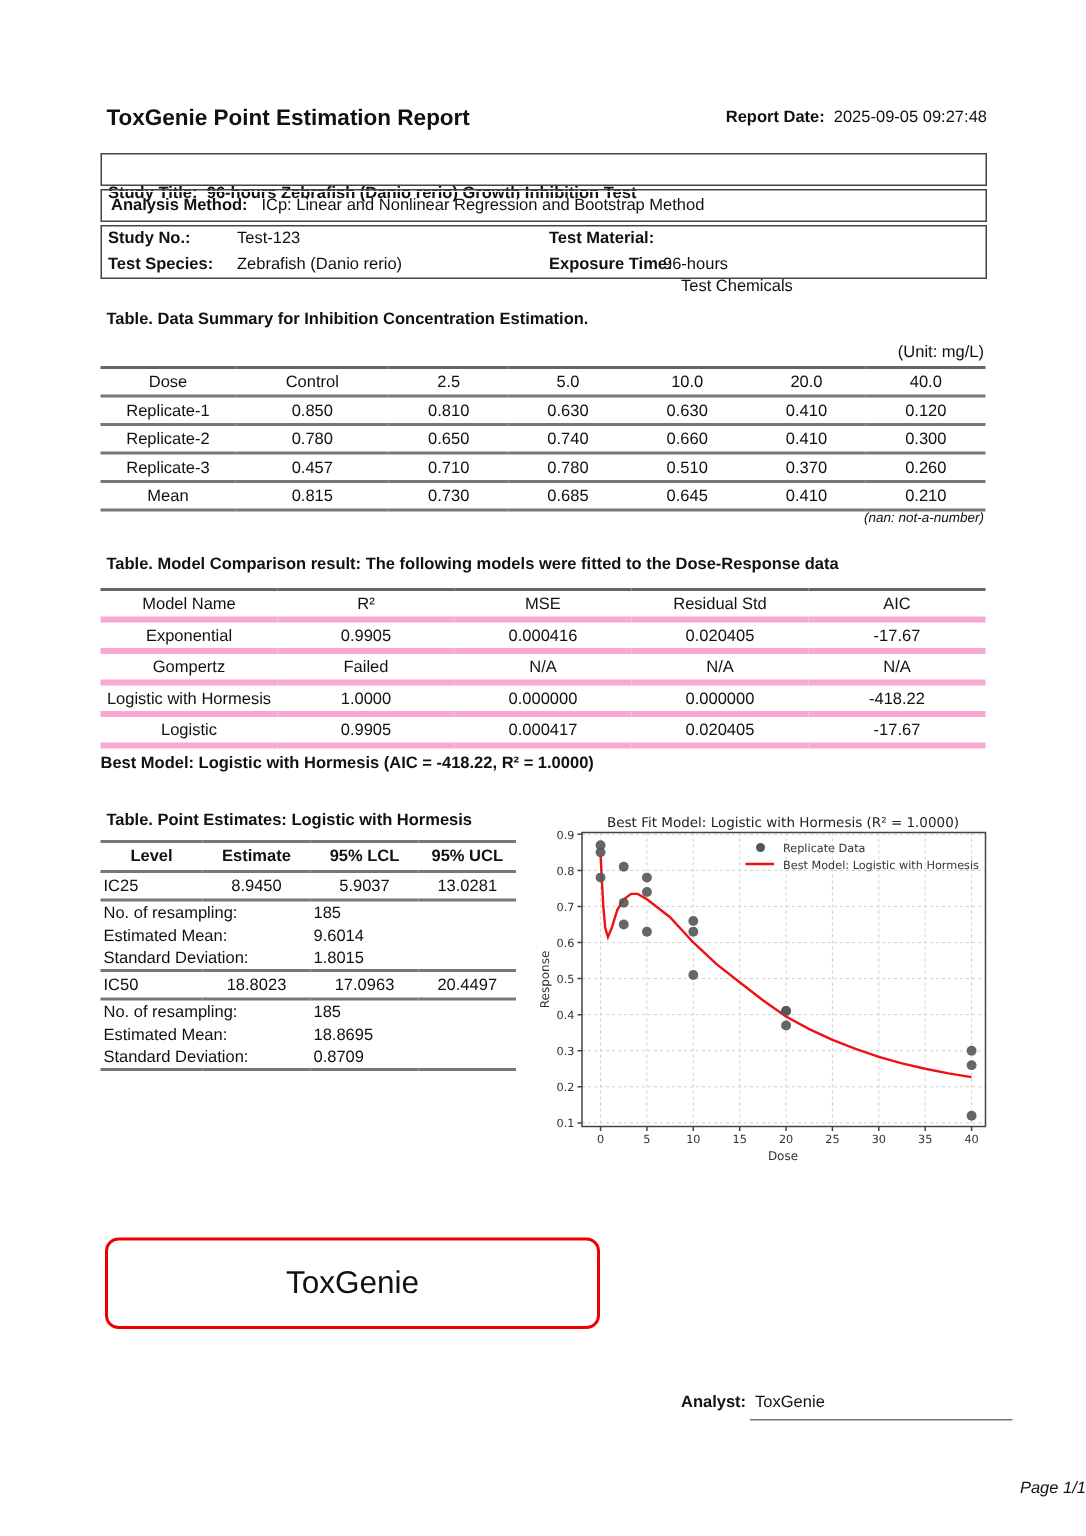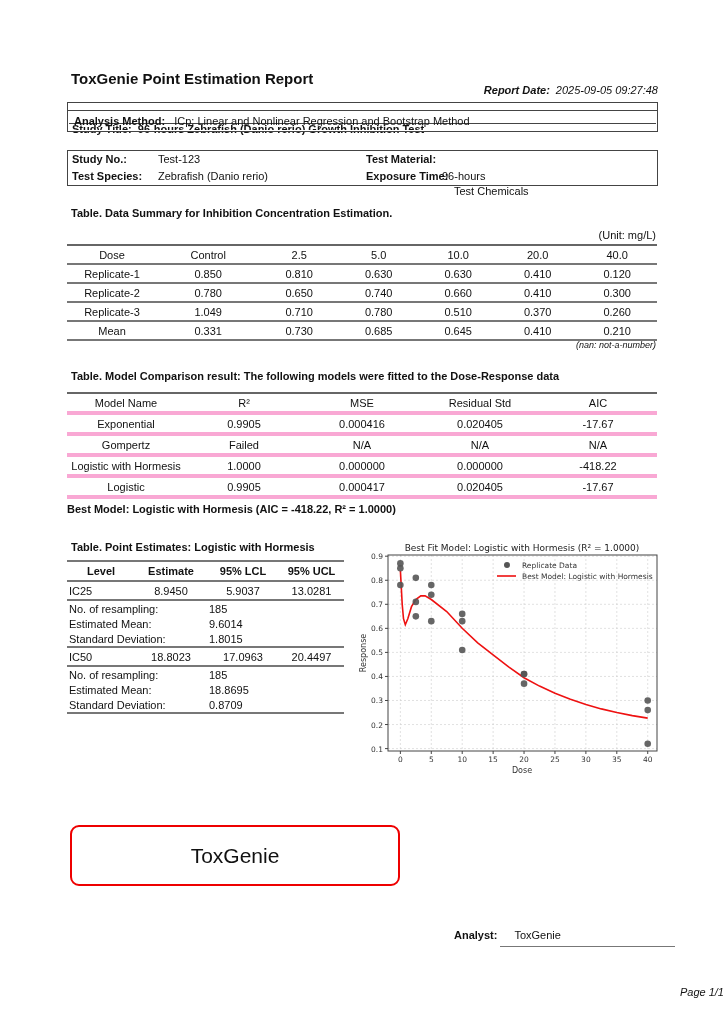--- a/index.html
+++ b/index.html
@@ -1,44 +1,44 @@
 <!DOCTYPE html>
 <html><head>
 <meta charset="utf-8">
 <style>
   html, body { margin:0; padding:0; background:#fff; }
   body { width:724px; height:1024px; position:relative; font-family:"Liberation Sans", sans-serif; color:#111; overflow:hidden; }
   .abs { position:absolute; }
   .title { left:71px; top:70px; font-size:15px; font-weight:bold; }
-  .rdate { right:66px; top:84px; font-size:11px;font-style:italic; }
+  .rdate { right:66px; top:72px; font-size:11px; }
   .rdate b { margin-right:6px; }
   .box { position:absolute; left:67px; width:589px; border:1px solid #444; box-shadow: inset 0 0 0 1px #fff, 0 0 0 0px #888; font-size:11px; }
   .box1 { top:102px; height:20px; }
-  .box2 { top:110px; height:20px;text-align:center; }
+  .box2 { top:126px; height:20px;text-align:center; }
   .box3 { top:150px; height:34px; }
   .box .row { position:absolute; left:4px; }
   .lbl { font-weight:bold; }
   .caption { font-size:11px; font-weight:bold; position:absolute; }
   table { border-collapse:collapse; font-size:11px; position:absolute; }
   table td, table th { padding:0; text-align:center; font-weight:normal; height:17px; }
   .tdata { left:67px; top:244px; width:590px; border-top:2px solid #666; }
   .tdata tr { border-bottom:2px solid #777; }
   .tmodel { left:67px; top:392px; width:590px; border-top:2px solid #666; }
   .tmodel tr { border-bottom:4px solid #f9a8d4; }
   .unit { right:68px; top:229px; font-size:11px; }
   .nan { right:68px; top:340px; font-size:9px; font-style:italic; }
   .best { left:67px; top:503px; font-size:11px; font-weight:bold; }
   .tpe { left:67px; top:560px; width:277px; border-top:2px solid #777; font-size:11px; }
   .tpe th { font-weight:bold; height:18px;text-align:center; }
   .tpe .sep { border-bottom:2px solid #777; }
   .tpe td.l { text-align:left; padding-left:2px; }
   .tpe tr.sub td { height:15px; }
   .stamp { left:70px; top:825px; width:326px; height:57px; border:2px solid #e00; border-radius:9px; font-size:21px; text-align:center; line-height:57px; }
   .analyst { left:454px; top:929px; font-size:11px; }
-  .analyst b { margin-right:17px; }
+  .analyst b { margin-right:6px; }
   .analyst-line { left:500px; top:946px; width:175px; height:0; border-top:1px solid #777; }
   .page { left:0; width:724px; top:986px; font-size:11px; font-style:italic; text-align:right; }
   svg text { font-family:"DejaVu Sans", sans-serif; }
 </style>
 </head>
 <body>
 
 <div class="abs title">ToxGenie Point Estimation Report</div>
 <div class="abs rdate"><b>Report Date:</b><span>2025-09-05 09:27:48</span></div>
 
@@ -85,30 +85,30 @@
     <td>Replicate-2</td>
         <td>0.780</td>
         <td>0.650</td>
         <td>0.740</td>
         <td>0.660</td>
         <td>0.410</td>
         <td>0.300</td>
   </tr>
   <tr>
     <td>Replicate-3</td>
-        <td>1.049</td>
+        <td>0.457</td>
         <td>0.710</td>
         <td>0.780</td>
         <td>0.510</td>
         <td>0.370</td>
         <td>0.260</td>
   </tr>
   <tr>
     <td>Mean</td>
-        <td>0.331</td>
+        <td>0.815</td>
         <td>0.730</td>
         <td>0.685</td>
         <td>0.645</td>
         <td>0.410</td>
         <td>0.210</td>
   </tr>
 </tbody>
   </table>
 <div class="abs nan">(nan: not-a-number)</div>
 

